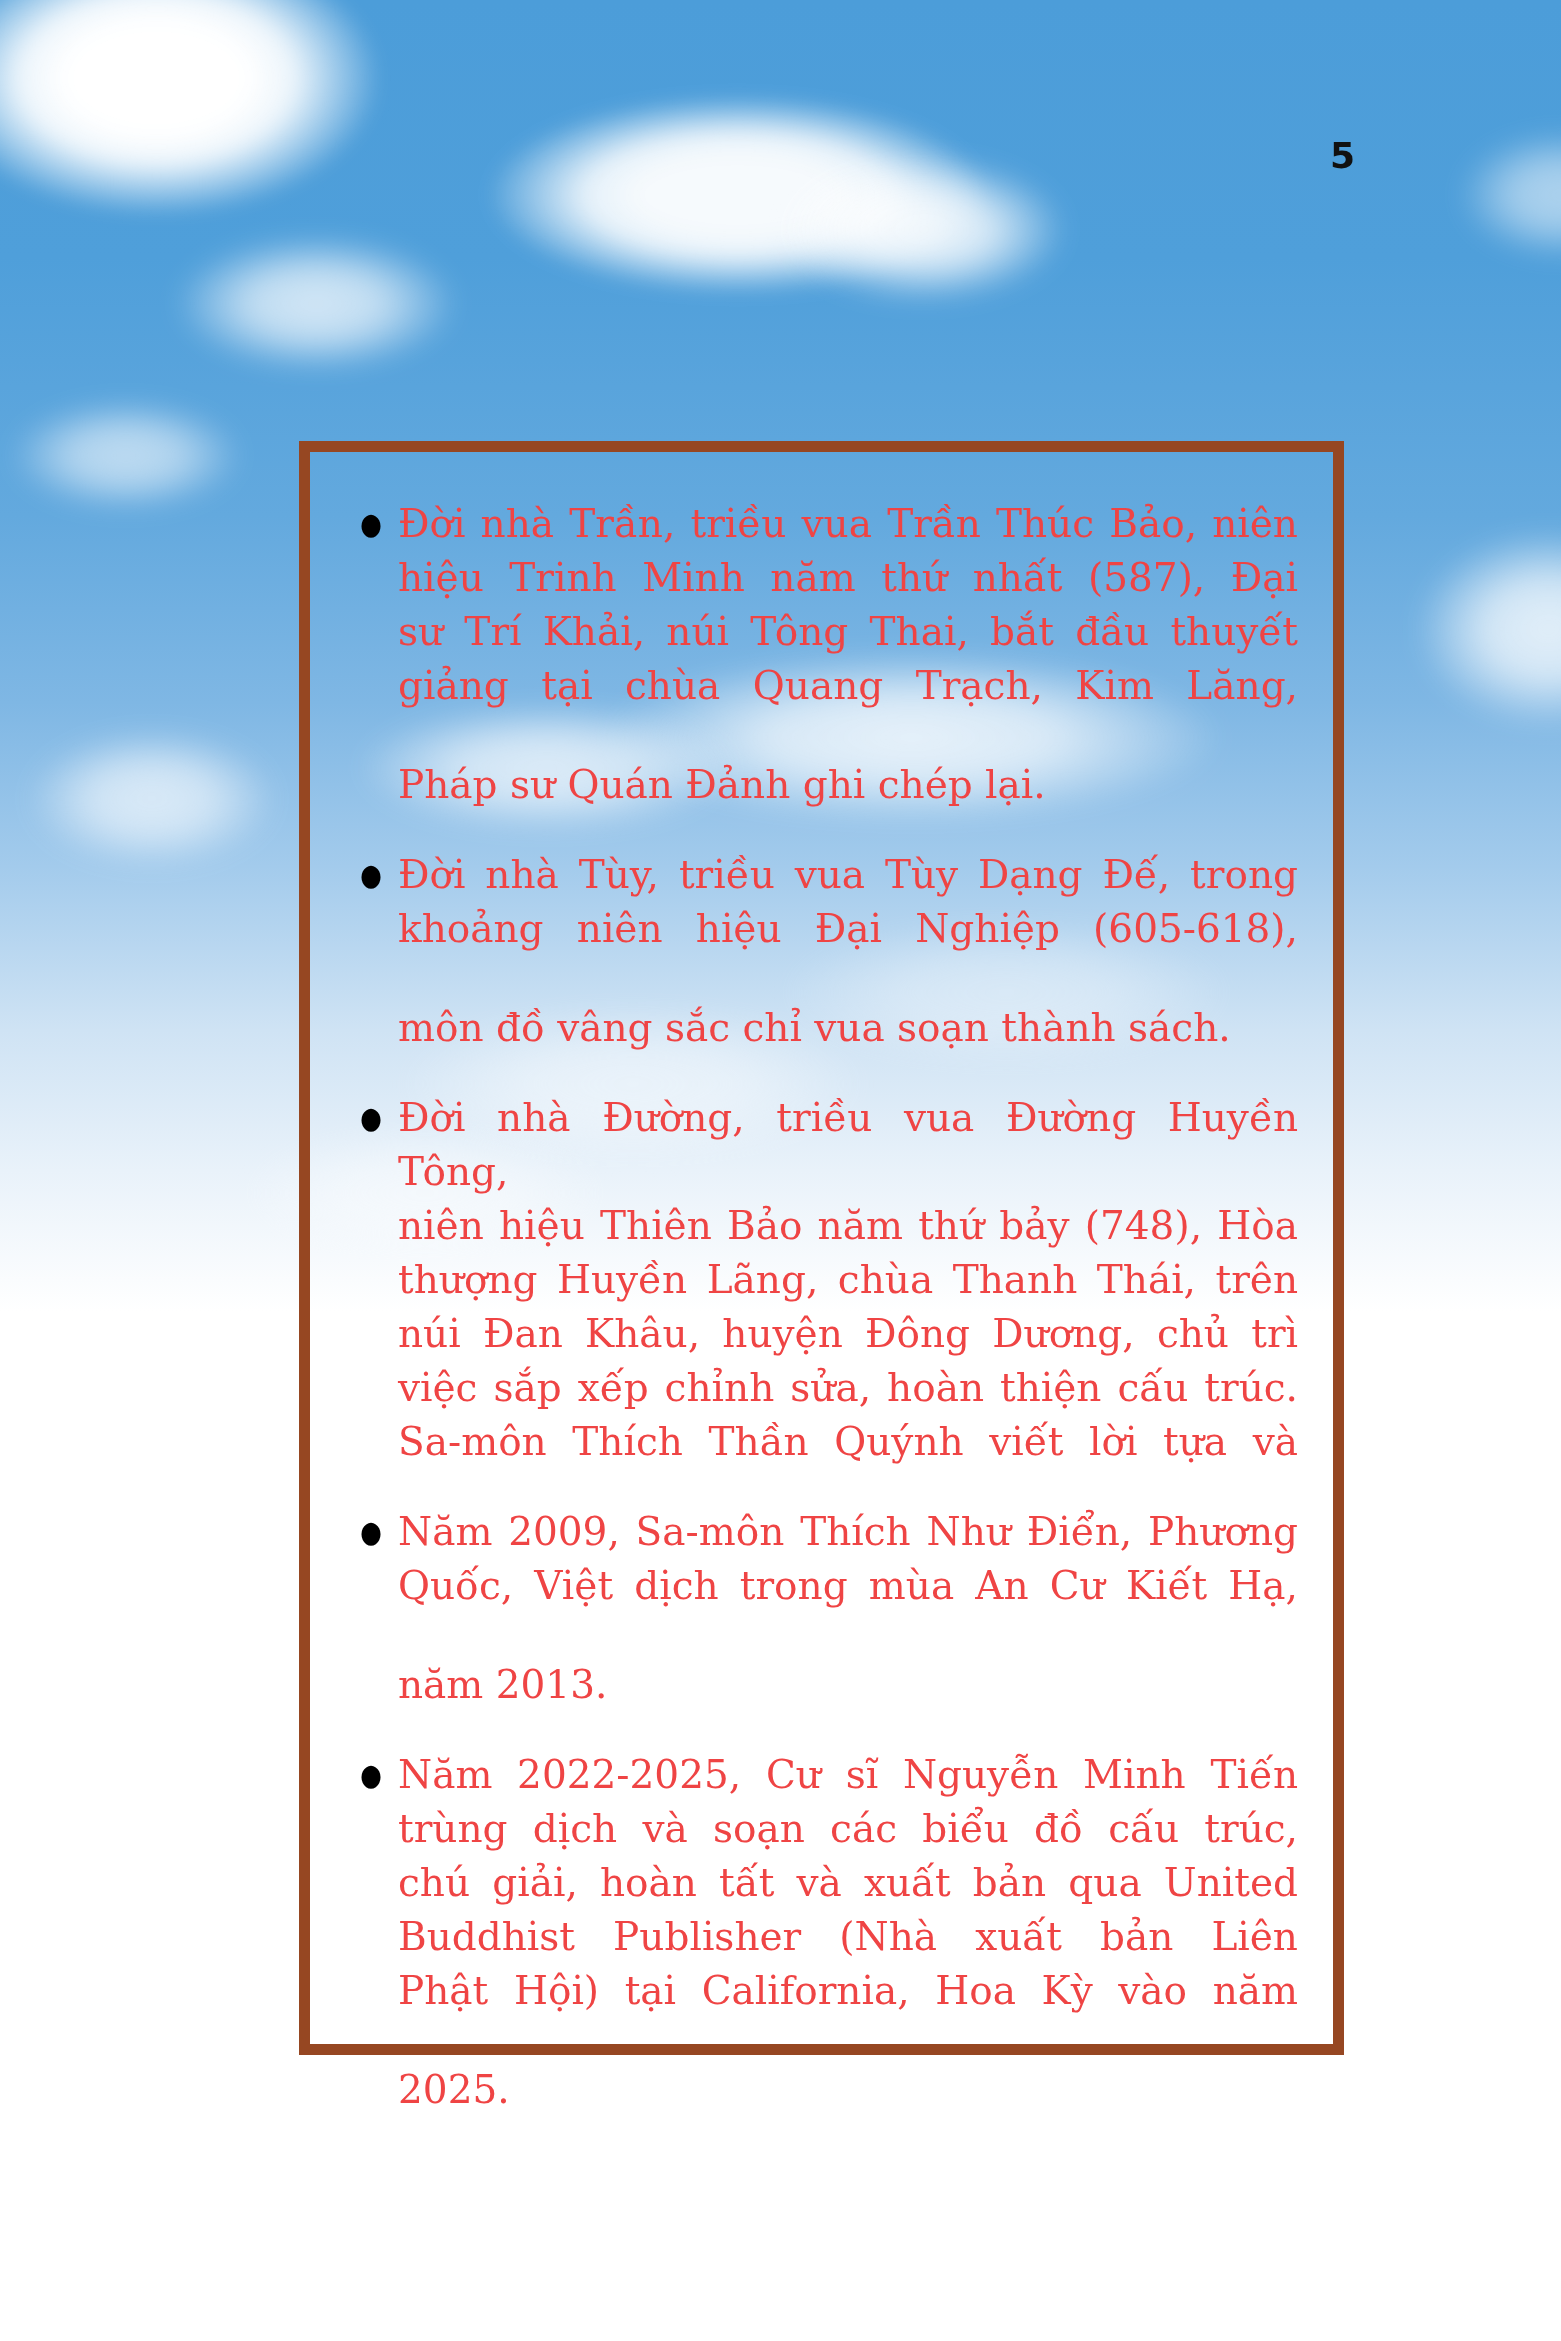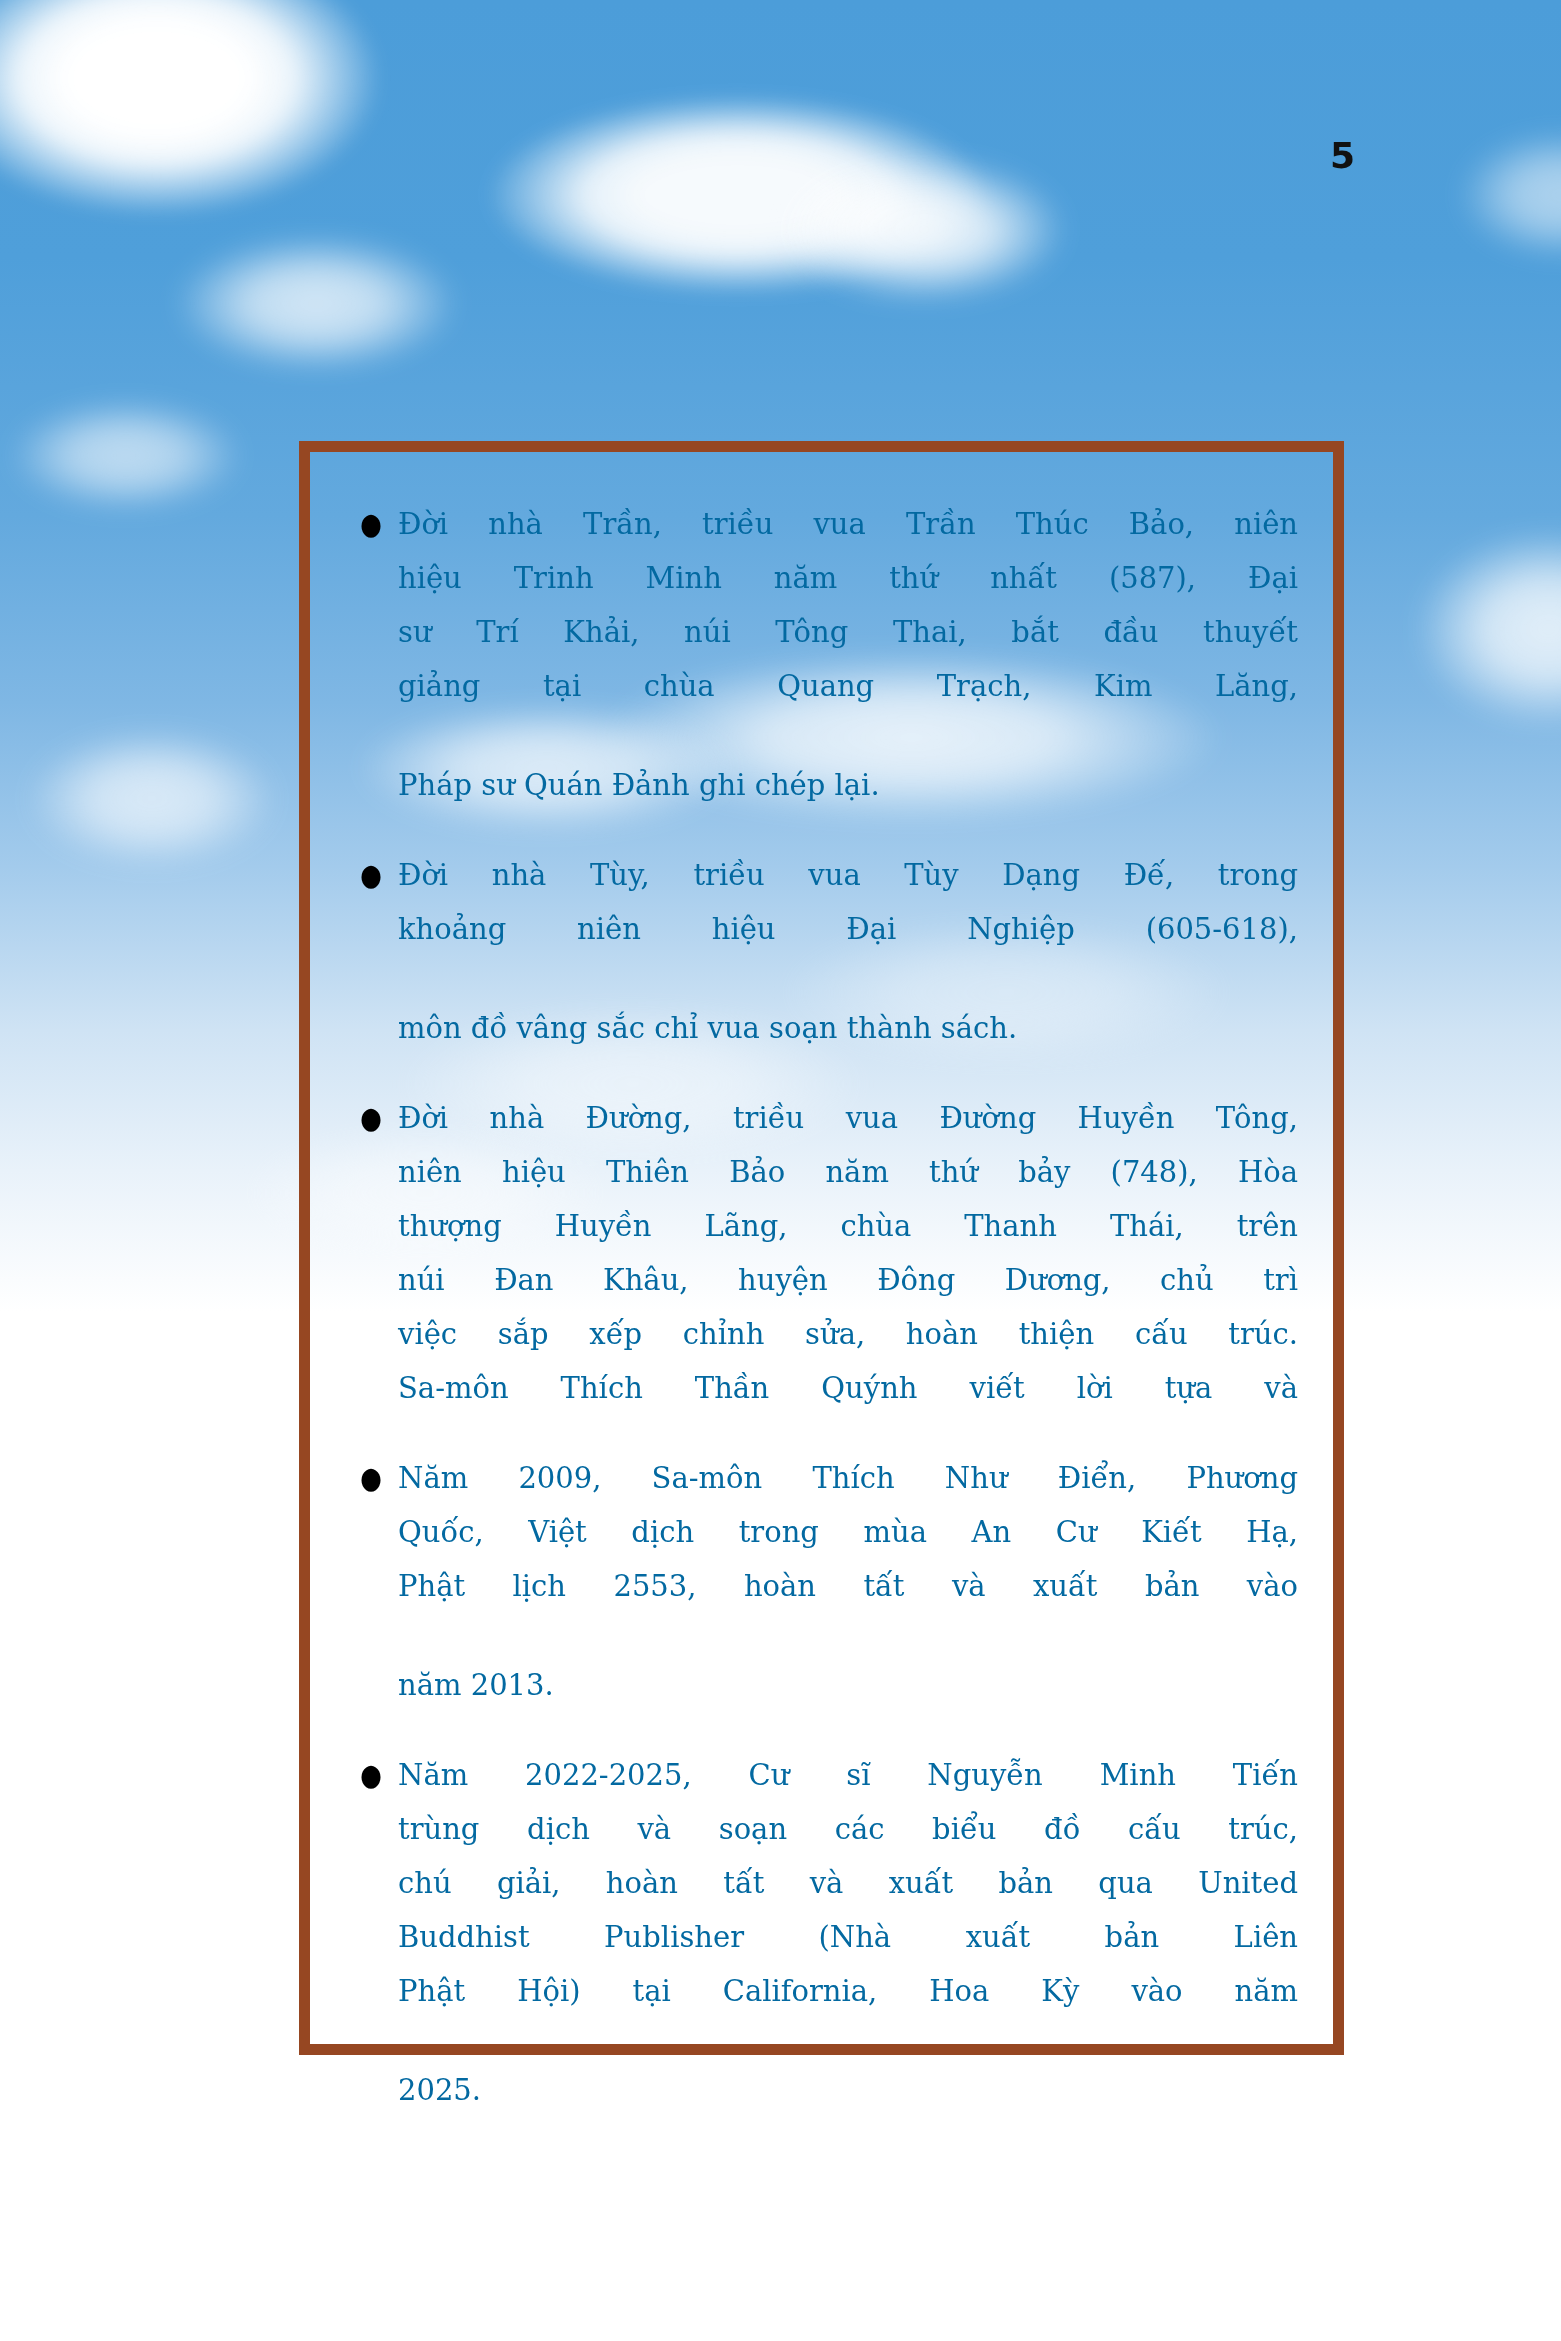--- a/index.html
+++ b/index.html
@@ -39,23 +39,23 @@
     width: 1045px; height: 1614px;
     box-sizing: border-box;
     border: 11.3px solid #964722;
     padding: 45px 35px 0 88px;
     z-index: 1;
   }
   .bullet-item { position: relative; margin: 0 0 36px 0; }
   .bullet-item:last-child { margin-bottom: 0; }
   .line {
     font-family: "DejaVu Serif", "Liberation Serif", serif;
-    font-size: 29px;
+    font-size: 39px;
     line-height: 54px;
-    color: #0369a1;
+    color: #ef4444;
     text-align: justify;
     text-align-last: justify;
   }
   .line.last { text-align-last: left; margin-top: 45px; }
   .dot {
     position: absolute;
     left: -38px; top: 0;
     width: 35px;
     font-family: "DejaVu Serif", serif;
     font-size: 25px;
@@ -112,21 +112,20 @@
     <div class="line">thượng Huyền Lãng, chùa Thanh Thái, trên</div>
     <div class="line">núi Đan Khâu, huyện Đông Dương, chủ trì</div>
     <div class="line">việc sắp xếp chỉnh sửa, hoàn thiện cấu trúc.</div>
     <div class="line">Sa-môn Thích Thần Quýnh viết lời tựa và</div>
   </div>
 
   <div class="bullet-item">
     <span class="dot">●</span>
     <div class="line">Năm 2009, Sa-môn Thích Như Điển, Phương</div>
     <div class="line">Quốc, Việt dịch trong mùa An Cư Kiết Hạ,</div>
-    <div class="line">Phật lịch 2553, hoàn tất và xuất bản vào</div>
     <div class="line last">năm 2013.</div>
   </div>
 
   <div class="bullet-item">
     <span class="dot">●</span>
     <div class="line">Năm 2022-2025, Cư sĩ Nguyễn Minh Tiến</div>
     <div class="line">trùng dịch và soạn các biểu đồ cấu trúc,</div>
     <div class="line">chú giải, hoàn tất và xuất bản qua United</div>
     <div class="line">Buddhist Publisher (Nhà xuất bản Liên</div>
     <div class="line">Phật Hội) tại California, Hoa Kỳ vào năm</div>

